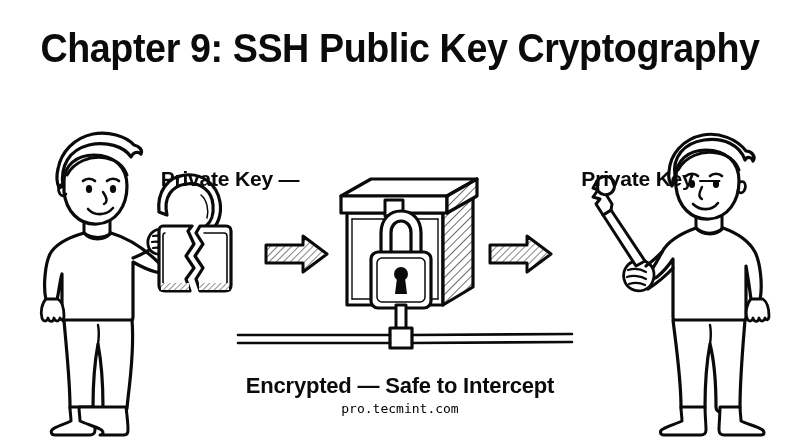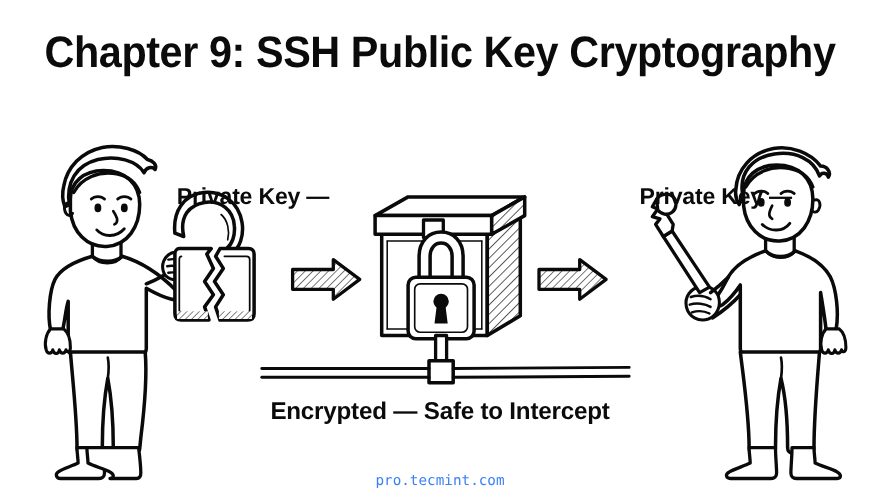--- a/index.html
+++ b/index.html
@@ -64,37 +64,36 @@
     top: 120px;
     width: 240px;
     font-family: "Liberation Sans", sans-serif;
     font-weight: 600;
     font-size: 21px;
     letter-spacing: -0.2px;
     text-align: right;
   }
   #caption-text {
     left: 160px;
-    top: 362px;
+    top: 374px;
     width: 480px;
     font-family: "Liberation Sans", sans-serif;
     font-weight: 600;
     font-size: 22px;
     letter-spacing: -0.2px;
   }
   #watermark-text {
     left: 250px;
     top: 402px;
     width: 300px;
     font-family: "DejaVu Sans Mono", monospace;
     font-weight: 400;
     font-size: 13px;
-    color: #3b82f6;
+    color: #000000;
     letter-spacing: 0px;
-    margin-top: 29px;
   }
   .ink {
     fill: none;
     stroke: #0a0a0a;
     stroke-linecap: round;
     stroke-linejoin: round;
   }
   .ink-fill-white {
     fill: #ffffff;
     stroke: #0a0a0a;

